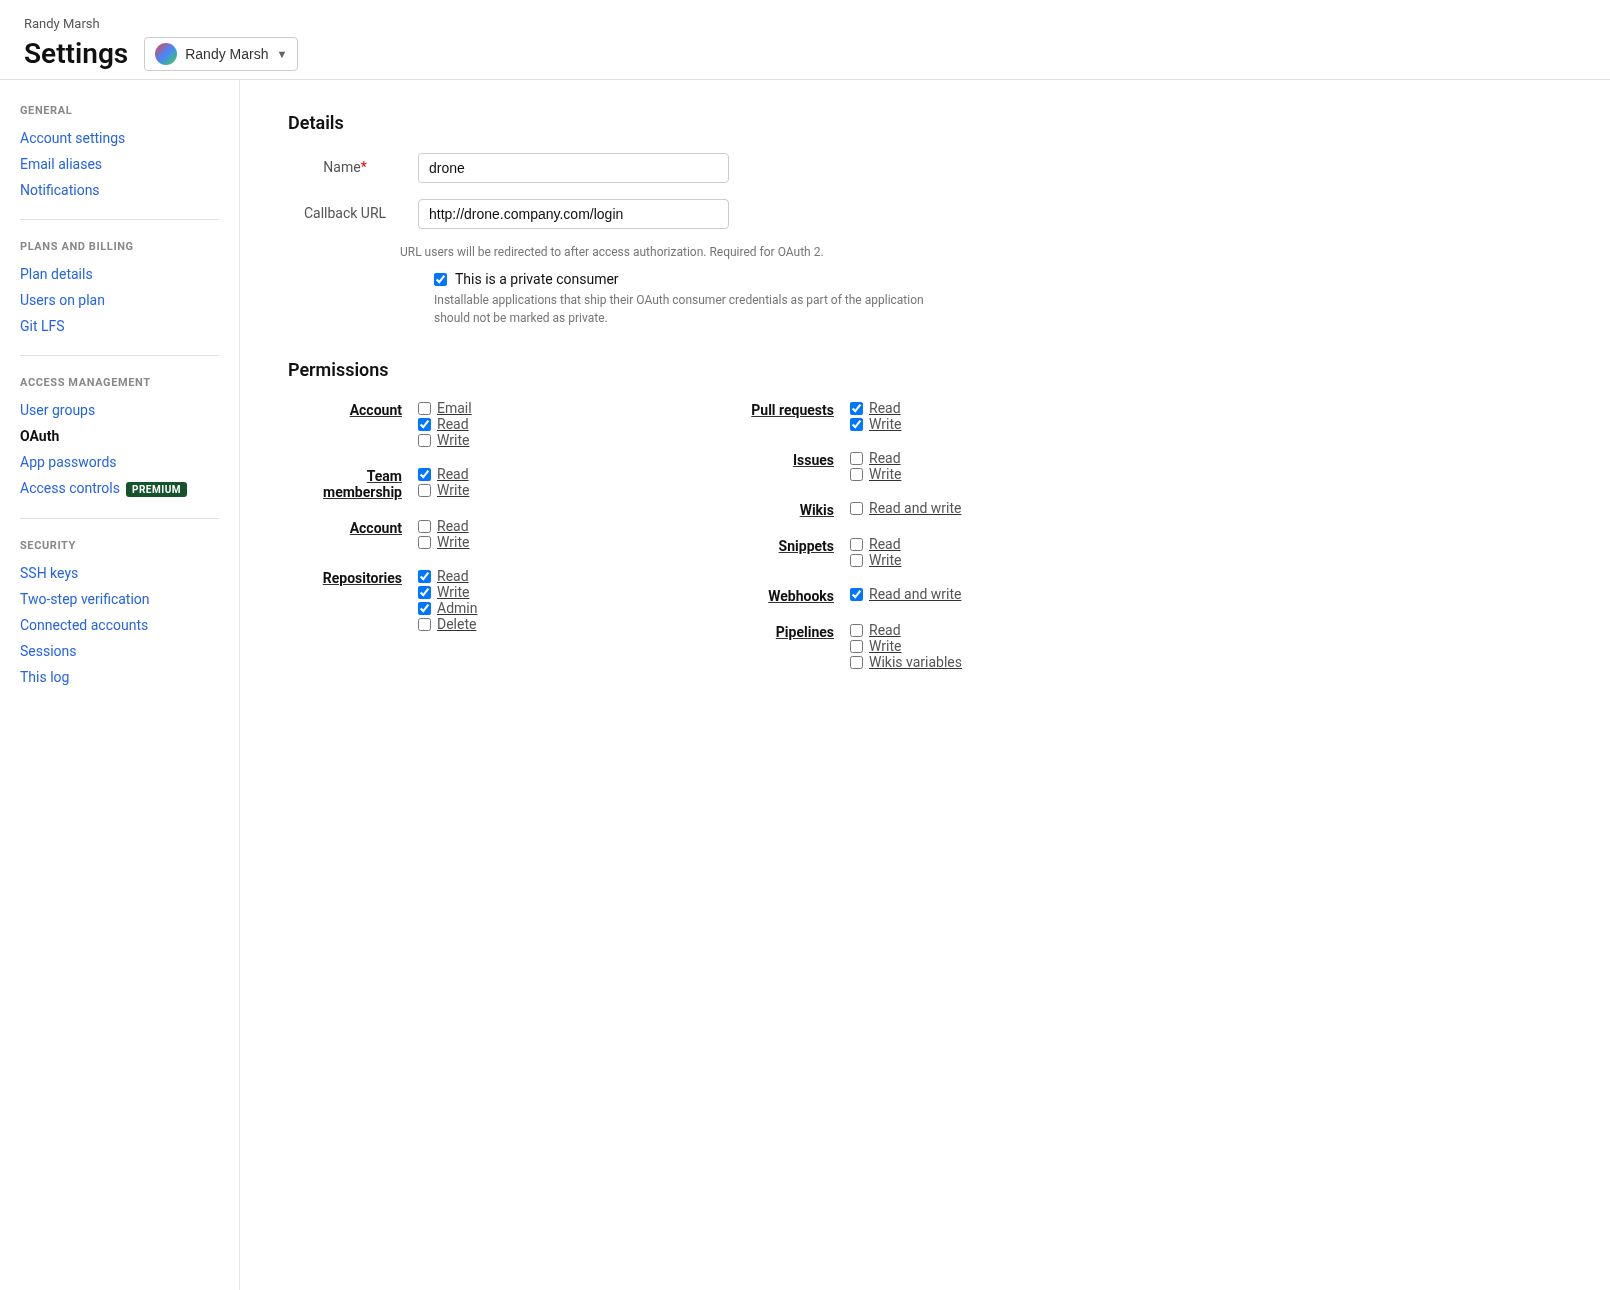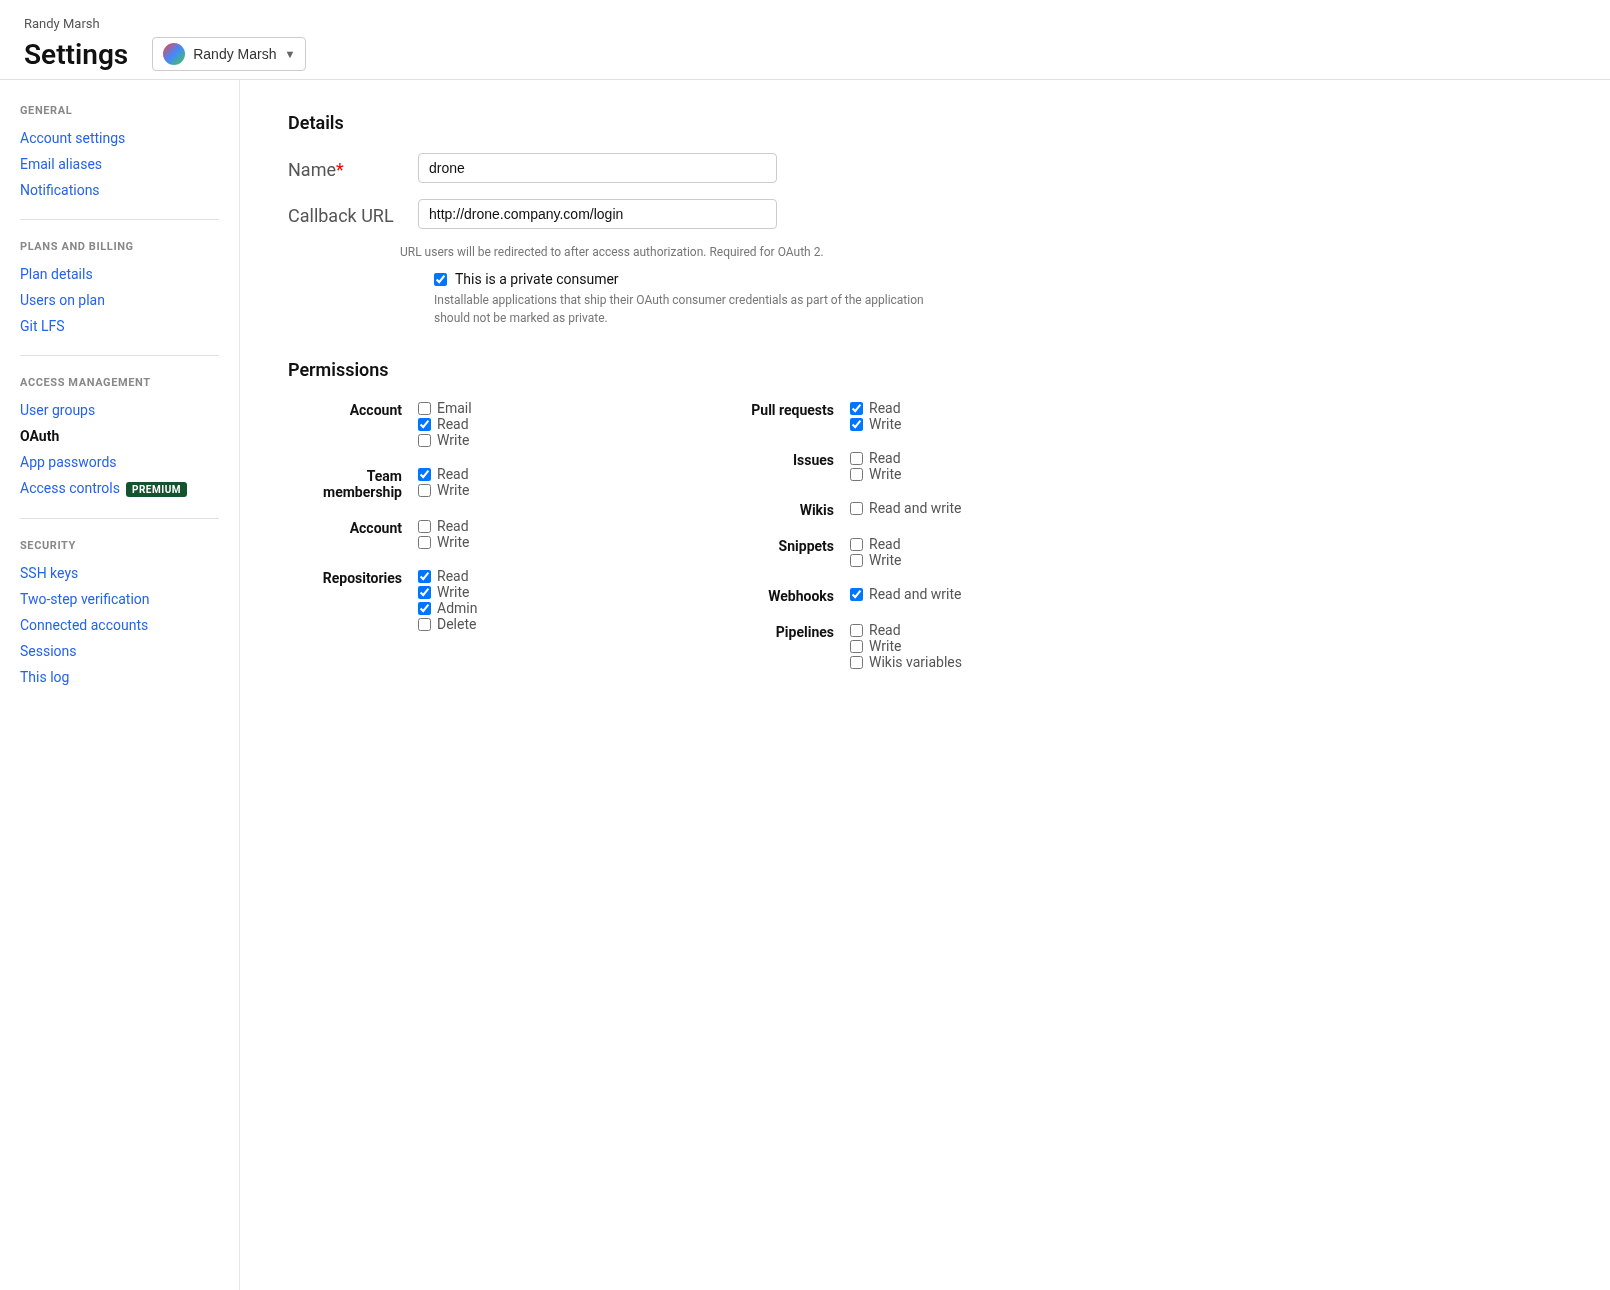--- a/index.html
+++ b/index.html
@@ -18,22 +18,21 @@
       padding: 16px 24px 8px 24px;
       border-bottom: 1px solid #e0e0e0;
     }
     .user-name-small {
       font-size: 13px;
       color: #555;
       margin-bottom: 6px;
     }
     .settings-title-row {
       display: flex;
-      align-items: center;
-      gap: 24px;
+      gap: 16px;
     }
     .settings-title {
       font-size: 28px;
       font-weight: 600;
       color: #111;
     }
     .user-dropdown {
       display: flex;
       align-items: center;
       gap: 8px;
@@ -130,31 +129,31 @@
       margin-bottom: 20px;
     }
     .form-row {
       display: flex;
       align-items: flex-start;
       margin-bottom: 16px;
     }
     .form-label {
       width: 130px;
       flex-shrink: 0;
-      text-align: left;
+      text-align: center;
       padding-right: 16px;
       padding-top: 6px;
-      font-size: 18px;
+      font-size: 14px;
       color: #555;
     }
     .required-star {
       color: #e00;
     }
     .form-input {
-      width: 359px;
+      width: 311px;
       padding: 6px 10px;
       border: 1px solid #ccc;
       border-radius: 4px;
       font-size: 14px;
       color: #111;
       outline: none;
     }
     .form-hint {
       font-size: 12px;
       color: #777;
@@ -188,20 +187,21 @@
     .permissions-section {
       margin-top: 32px;
     }
     .permissions-grid {
       display: flex;
       gap: 60px;
       margin-top: 16px;
     }
     .perm-column {
       flex: 1;
+      text-decoration: underline;
     }
     .perm-group {
       display: flex;
       margin-bottom: 18px;
       align-items: flex-start;
     }
     .perm-group-name {
       width: 130px;
       flex-shrink: 0;
       text-align: right;

